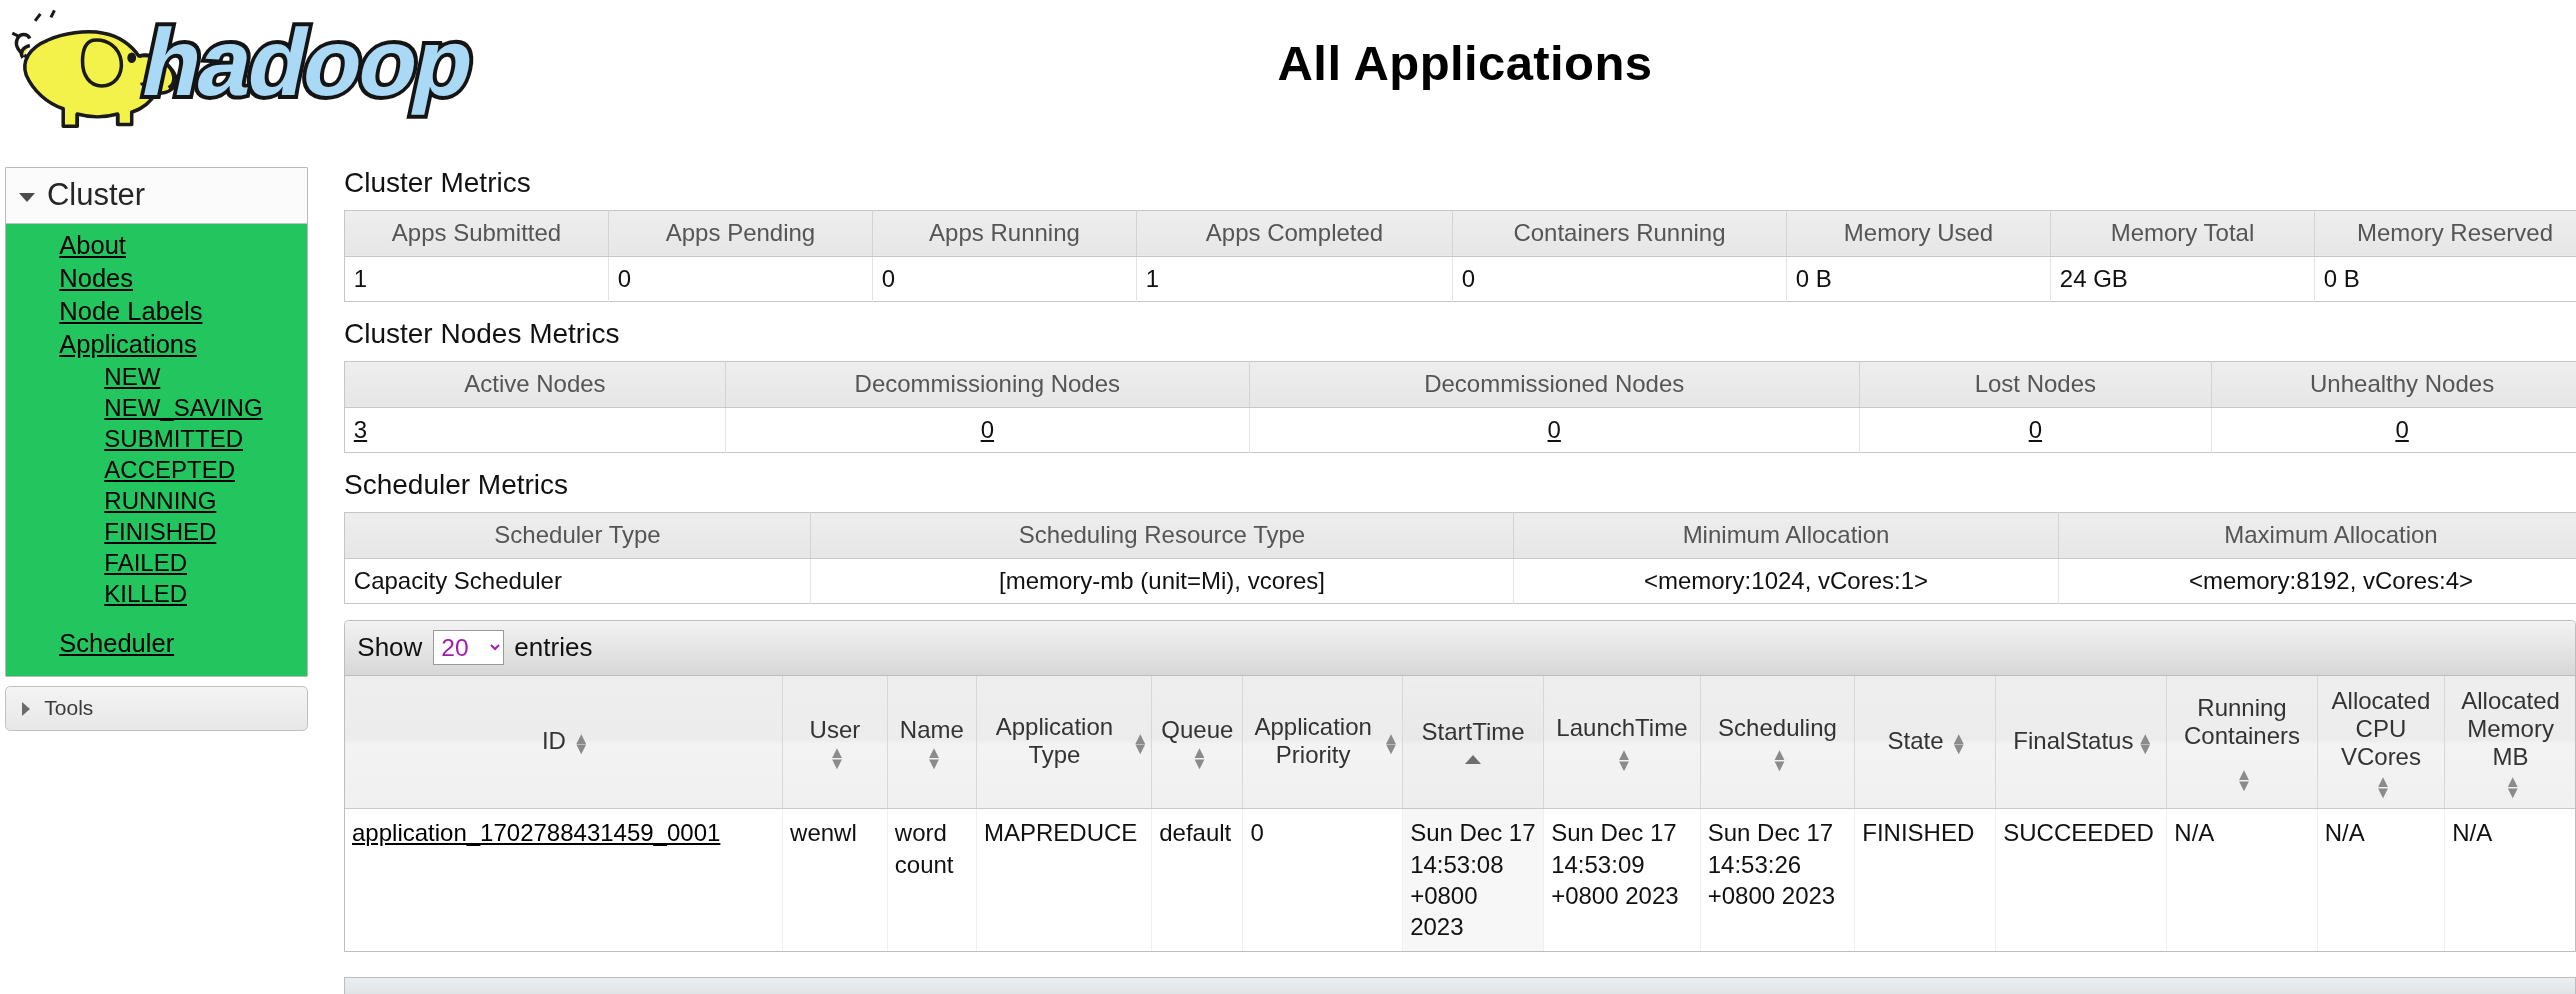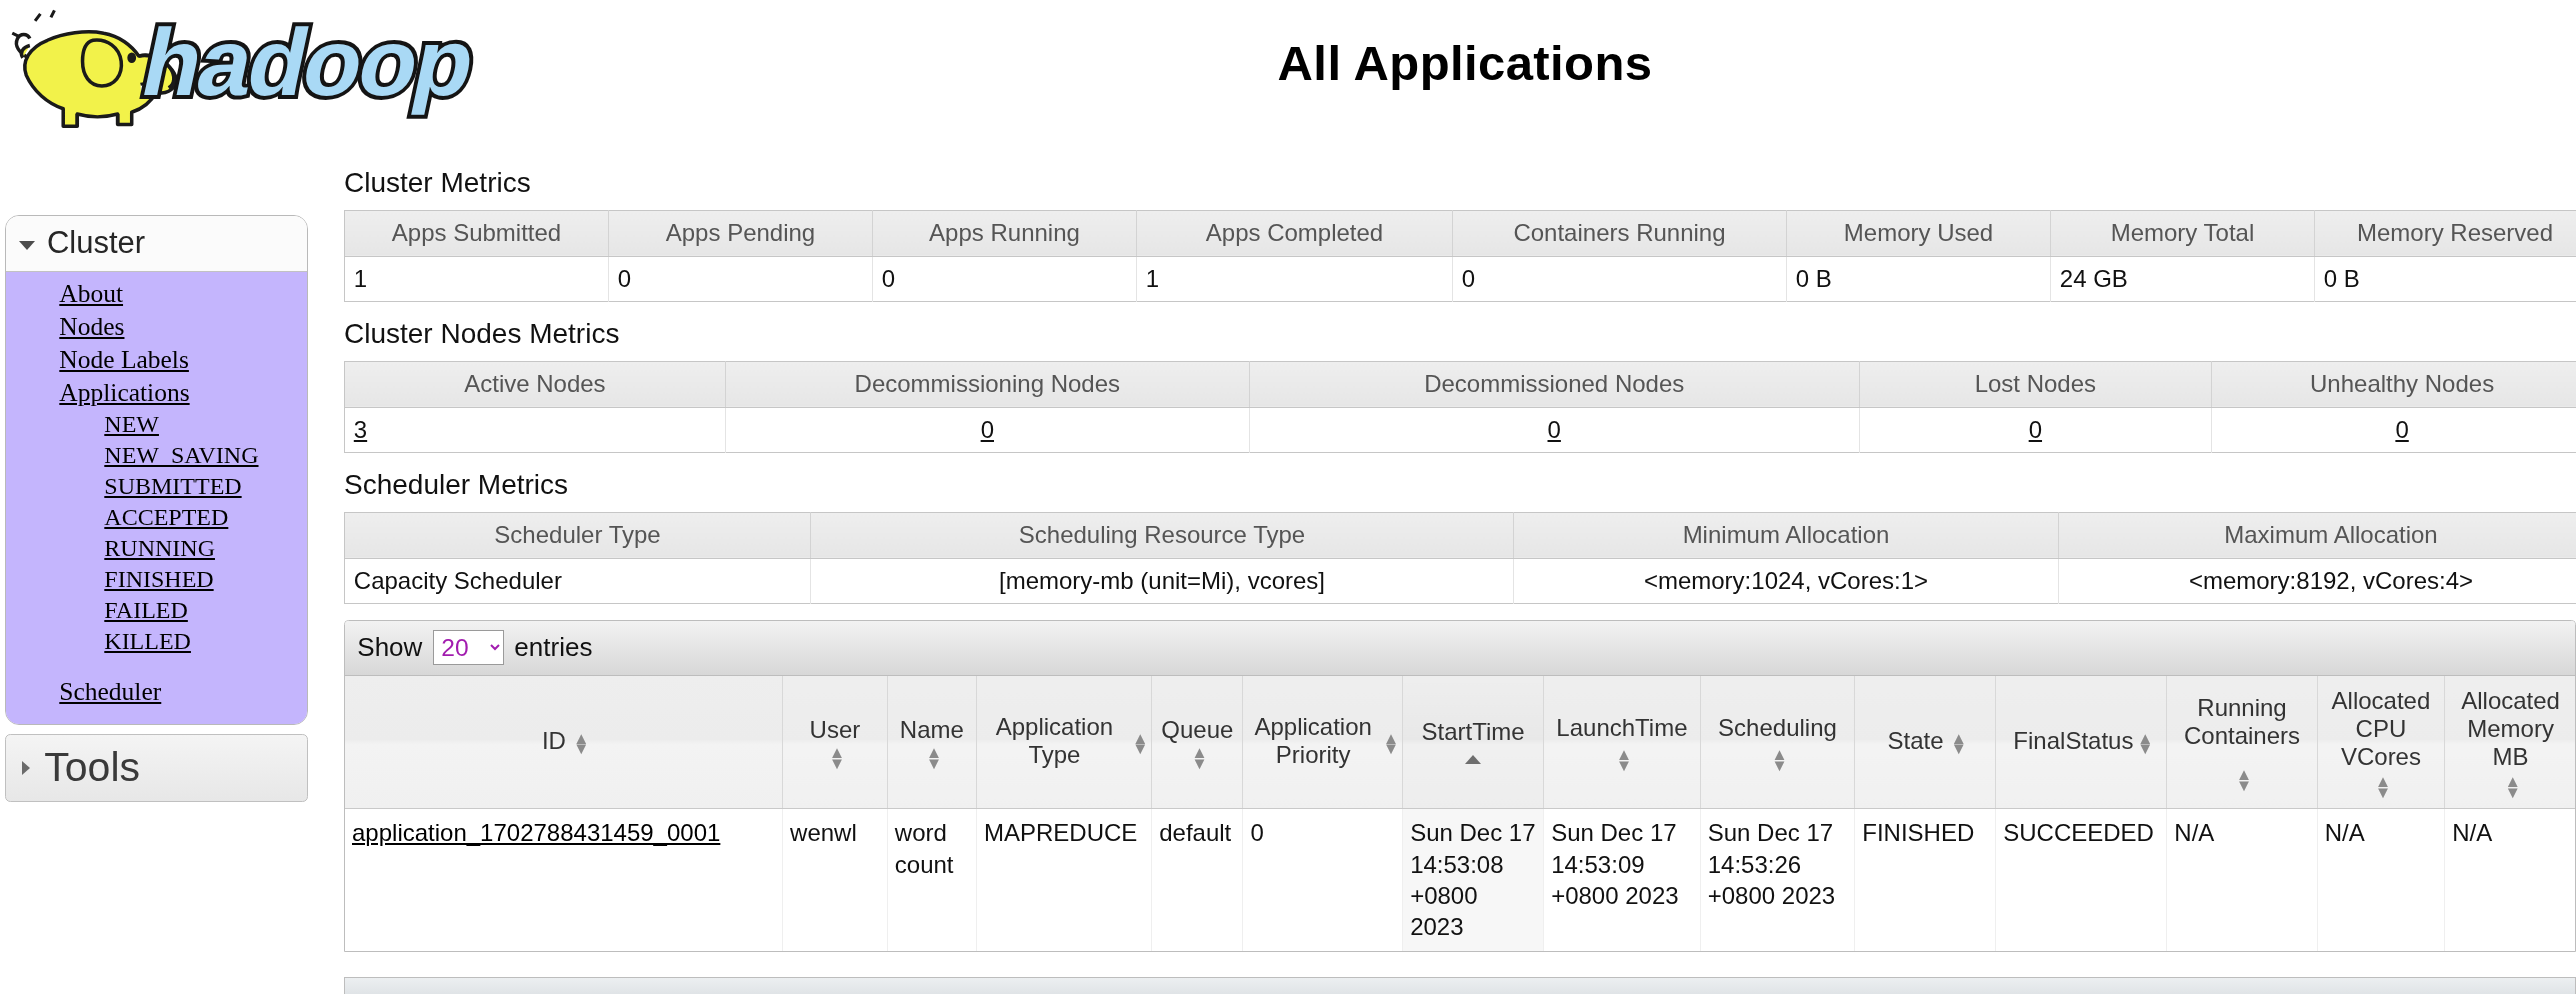--- a/index.html
+++ b/index.html
@@ -35,24 +35,23 @@
   }
 
   
   #sidebar {
     position: absolute;
     left: 5.3px; top: 167px;
     width: 303px;
   }
   .nav-box {
     border: 0.9px solid #b9b9b9;
-    border-radius: 14px;
+    border-radius: 1px;
     background: #ffffff;
     overflow: hidden;
-    margin-top: 48px;
   }
   .nav-header {
     background: #fbfbfb;
     padding: 8.8px 0 10.5px 12.3px;
     font-size: 31px;
     color: #262626;
     border-bottom: 0.9px solid #c2c2c2;
     display: flex;
     align-items: center;
     gap: 12.3px;
@@ -64,21 +63,21 @@
     border-top: 9.7px solid #4c4c4c;
     margin-top: 5.3px;
   }
   .tri-right {
     width: 0; height: 0;
     border-top: 7px solid transparent;
     border-bottom: 7px solid transparent;
     border-left: 8.8px solid #6b6b6b;
     margin-top: 1.8px;
   }
-  .nav-body { padding: 5.3px 0 16px 0; background:#c4b5fd;font-family:Liberation Serif, serif; }
+  .nav-body { padding: 5.3px 0 16px 0; background:#22c55e; }
   .nav-link {
     display: block;
     font-size: 25.5px;
     color: #000;
     text-decoration: underline;
     padding: 0.9px 0 0.9px 53px;
     line-height: 1.22;
     white-space: nowrap;
     cursor: pointer;
   }
@@ -88,21 +87,21 @@
   }
   .nav-link.scheduler { margin-top: 17.6px; }
   #tools-box {
     margin-top: 8.8px;
     border: 0.9px solid #c0c0c0;
     border-radius: 5.3px;
     background: linear-gradient(to bottom,#f4f4f4,#e7e7e7);
   }
   .tools-header {
     padding: 8.8px 0 10.5px 16px;
-    font-size: 41px;
+    font-size: 21px;
     color: #3a3a3a;
     display: flex;
     align-items: center;
     gap: 14px;
   }
 
   
   #main {
     position: absolute;
     left: 344px; top: 167px;

